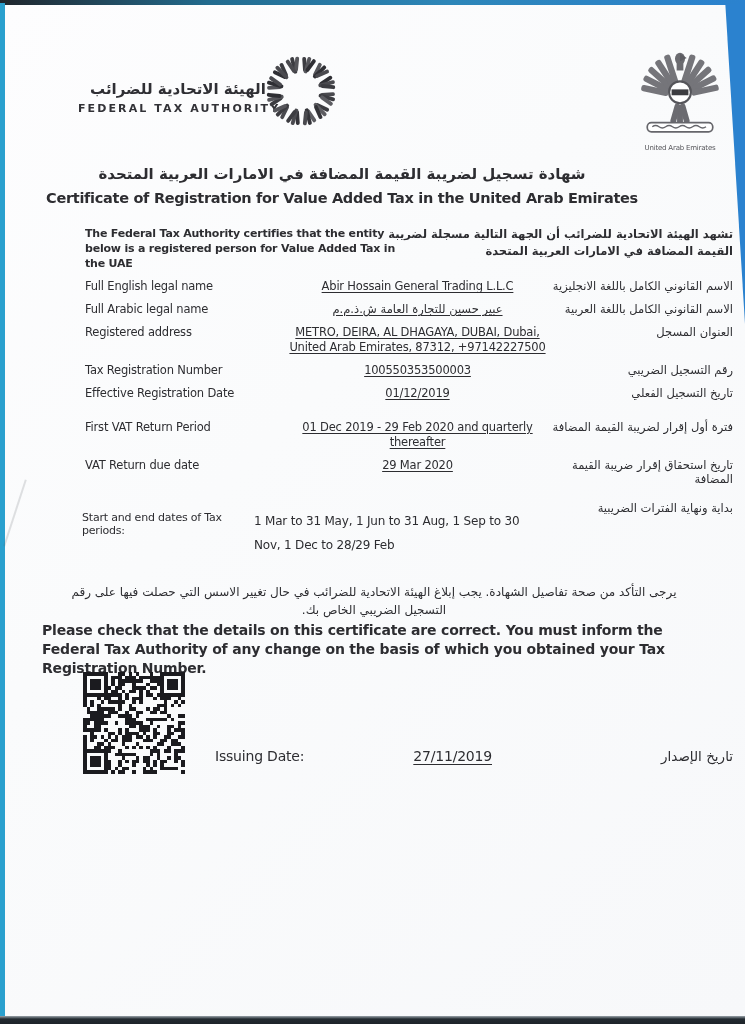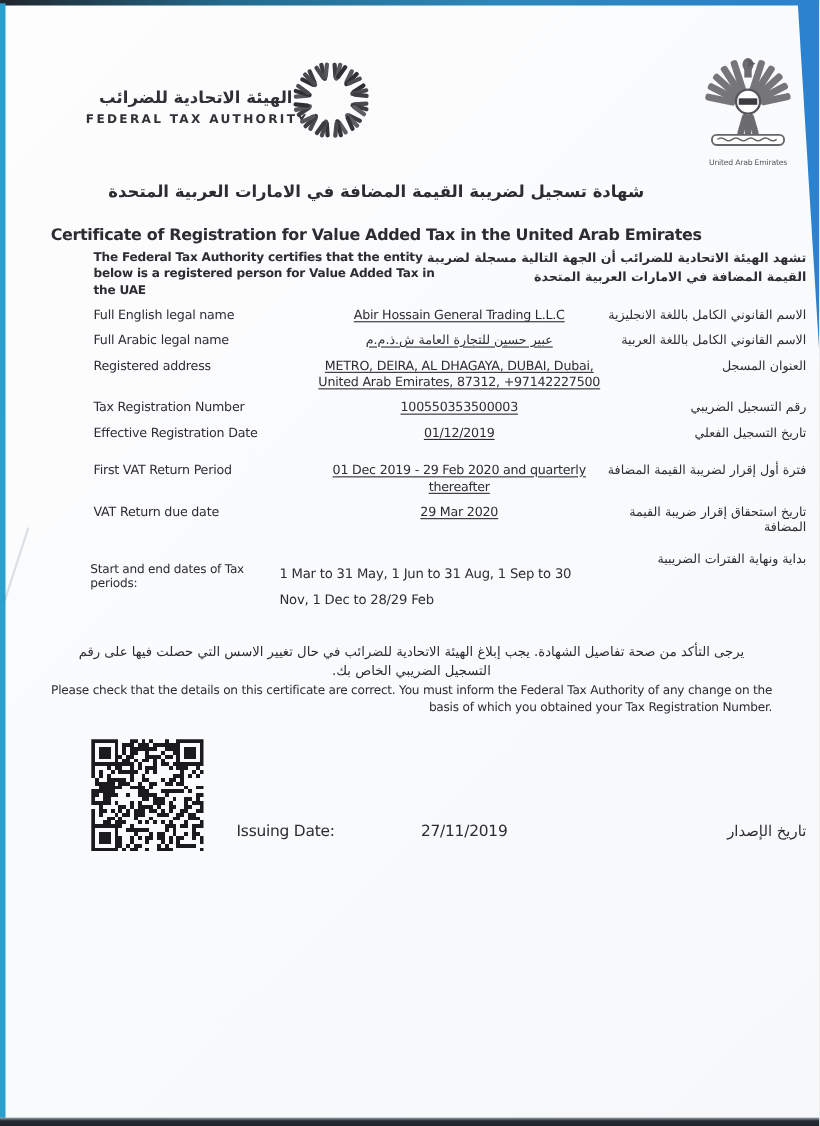--- a/index.html
+++ b/index.html
@@ -22,21 +22,21 @@
   .fta-text{position:absolute;left:78px;top:80px;width:200px;text-align:center;}
   .fta-ar{font-size:15px;font-weight:bold;color:#2f2f34;white-space:nowrap;}
   .fta-en{font-size:11px;font-weight:bold;letter-spacing:2.1px;margin-top:4px;color:#323237;white-space:nowrap;}
   .fta-spiral{position:absolute;left:266px;top:56px;}
   .emblem{position:absolute;left:630px;top:50px;width:100px;text-align:center;}
   .emblem-caption{font-size:7px;color:#55555a;margin-top:2px;}
 
   
   .titles{position:absolute;left:0;top:165px;width:684px;text-align:center;}
   .title-ar{font-size:15px;font-weight:bold;direction:rtl;}
-  .title-en{font-size:14.5px;font-weight:600;margin-top:23px;letter-spacing:-0.3px;}
+  .title-en{font-size:14.5px;font-weight:600;margin-top:7px;letter-spacing:-0.3px;}
 
   
   .stmt-en{position:absolute;left:85px;top:227px;width:330px;font-size:11px;font-weight:bold;line-height:1.35;}
   .stmt-ar{position:absolute;right:12px;top:226px;width:350px;font-size:11.5px;font-weight:bold;
     direction:rtl;text-align:right;line-height:1.45;}
 
   
   .fields{position:absolute;left:85px;top:279px;width:648px;}
   .row{display:flex;align-items:flex-start;font-size:11.5px;margin-bottom:8px;}
   .col-en{width:200px;flex:none;}
@@ -46,28 +46,28 @@
   .row.gap-lg{margin-top:19px;}
 
   
   .periods{position:absolute;left:82px;top:501px;width:651px;display:flex;align-items:flex-start;font-size:12px;}
   .periods .p-en{width:172px;flex:none;font-size:11px;margin-top:10px;}
   .periods .p-val{width:285px;flex:none;margin-top:8px;line-height:24px;}
   .periods .p-ar{flex:1;text-align:right;direction:rtl;font-size:11.5px;}
 
   
   .note-ar{position:absolute;left:50px;top:583px;width:648px;text-align:center;direction:rtl;font-size:12px;line-height:1.5;}
-  .note-en{position:absolute;left:42px;top:621px;width:660px;text-align:right;font-size:11px;line-height:1.35;}
+  .note-en{position:absolute;left:42px;top:621px;width:660px;text-align:left;font-size:14px;line-height:1.35;font-weight:bold;}
 
   
   .qr{position:absolute;left:83px;top:672px;width:102px;height:102px;}
   .issuing{position:absolute;left:0;top:748px;width:745px;height:24px;font-size:14px;}
   .iss-label{position:absolute;left:215px;top:0;}
-  .iss-value{position:absolute;left:352px;top:0;width:140px;text-align:center;
-    text-underline-offset:3px;}
+  .iss-value{position:absolute;left:352px;top:0;width:140px;text-align:right;
+    text-decoration:underline;text-underline-offset:3px;}
   .iss-ar{position:absolute;right:12px;top:0;direction:rtl;font-size:13.5px;}
 </style>
 </head>
 <body>
 
 <div class="page">
 
   <div class="edge-top"></div>
   <div class="edge-left"></div>
   <div class="edge-right-wedge"></div>

